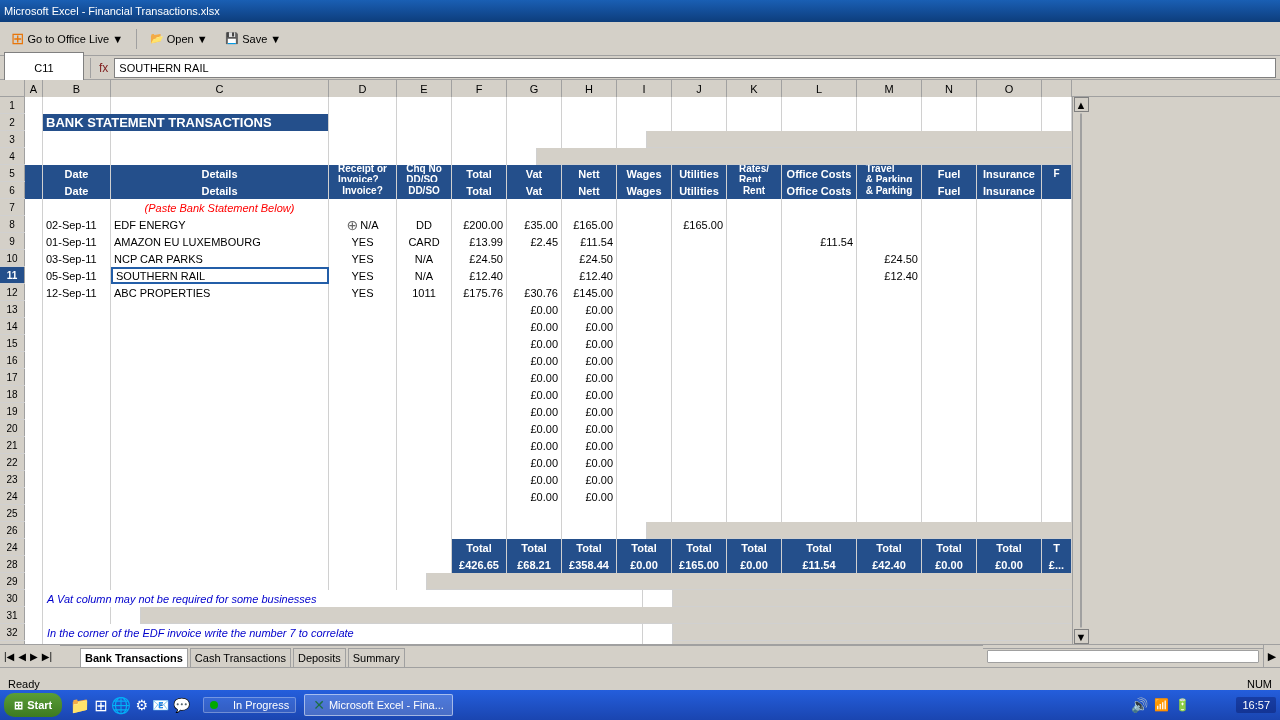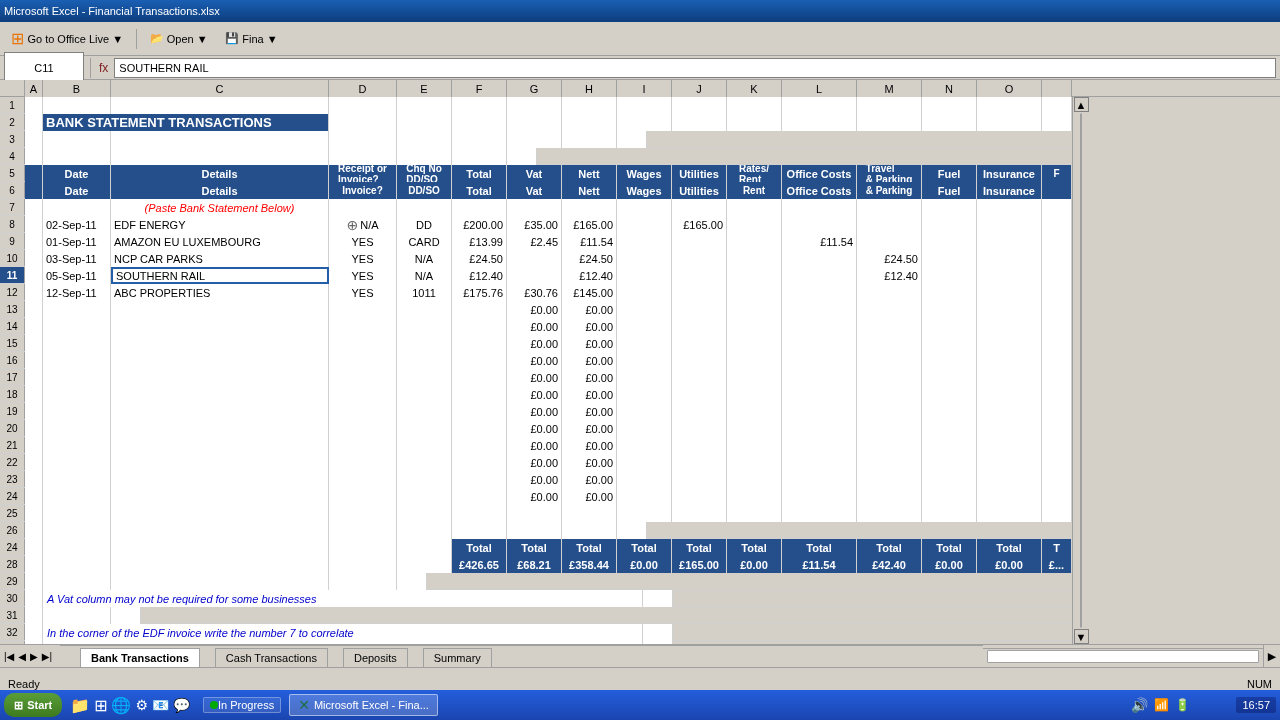--- a/index.html
+++ b/index.html
@@ -194,29 +194,29 @@
       height: 22px;
       background: #d4d0c8;
       display: flex;
       align-items: flex-end;
       border-top: 1px solid #a0a0a0;
       padding-left: 20px;
       gap: 0;
     }
     .sheet-tab {
       height: 19px;
-      padding: 0 10px;
+      padding: 0 4px;
       border: 1px solid #a0a0a0;
       border-bottom: none;
       background: #d4d0c8;
       display: flex;
       align-items: center;
       cursor: pointer;
       font-size: 11px;
-      margin-right: 15px;
+      margin-right: 2px;
     }
     .sheet-tab.active {
       background: white;
       font-weight: bold;
     }
     .tab-nav {
       display: flex;
       align-items: center;
       margin-right: 4px;
       font-size: 10px;
@@ -304,21 +304,21 @@
     .note-text { color: #0000cc; font-style: italic; font-size: 11px; }
 
     
     .progress-badge {
       background: #e8e8e8;
       border: 1px solid #a0a0a0;
       border-radius: 2px;
       padding: 1px 6px;
       display: flex;
       align-items: center;
-      gap: 0;
+      gap: 15px;
       cursor: pointer;
     }
     .progress-dot { width: 8px; height: 8px; border-radius: 50%; background: #00aa00; }
 
     .h-scroll-bar {
       height: 17px;
       background: #d4d0c8;
       border-top: 1px solid #a0a0a0;
       display: flex;
       align-items: center;
@@ -345,21 +345,21 @@
     <span>▼</span>
   </button>
   <div class="toolbar-sep"></div>
   <button class="toolbar-btn">
     <span>📂</span>
     <span>Open</span>
     <span>▼</span>
   </button>
   <button class="toolbar-btn">
     <span>💾</span>
-    <span>Fina</span>
+    <span>Save</span>
     <span>▼</span>
   </button>
 </div>
 
 <div id="formula-bar">
   <input id="cell-ref" class="cell-ref" type="text" value="C11" style="">
   <div id="formula-sep"></div>
   <span class="formula-icon">fx</span>
   <input id="formula-content" type="text" value="SOUTHERN RAIL" style="">
 </div>

